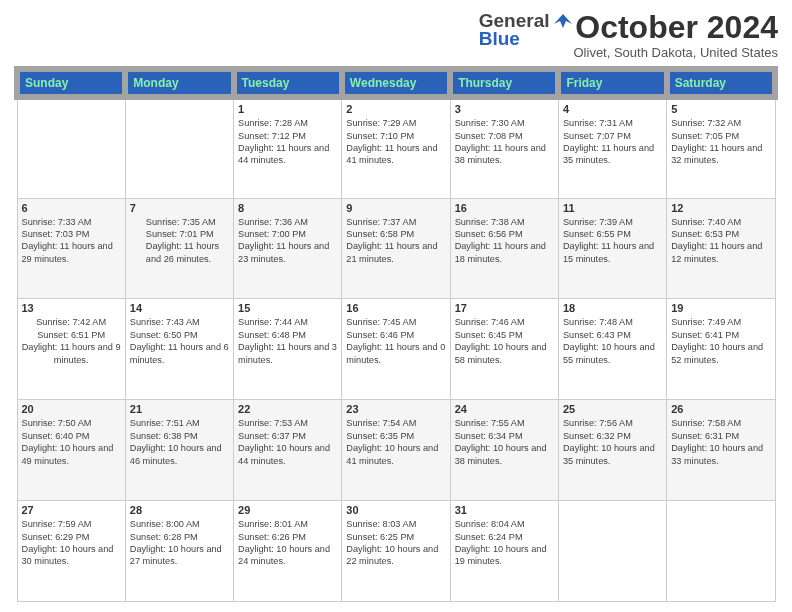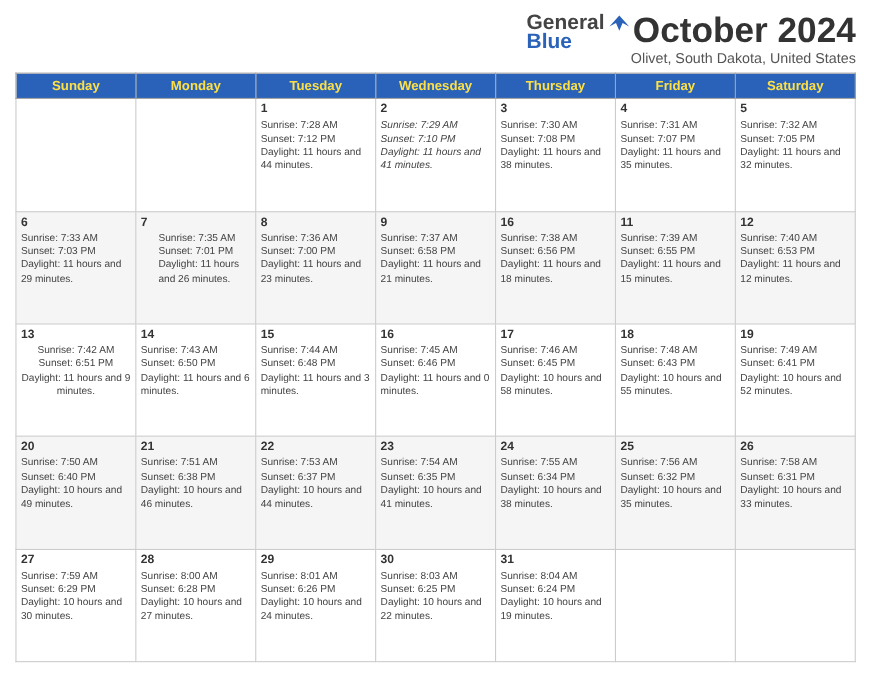--- a/index.html
+++ b/index.html
@@ -43,26 +43,26 @@
     }
     .calendar {
       flex: 1;
       border: 1px solid #ccc;
       border-collapse: collapse;
       width: 100%;
       table-layout: fixed;
     }
     .calendar th {
       background-color: #2962b8;
-      color: #fde047;
-      text-align: center;
+      color: #86efac;
+      text-align: left;
       padding: 4px 5px;
       font-size: 12px;
       font-weight: bold;
-      border: 1px solid #a3a3a3;
+      border: 6px solid #a3a3a3;
     }
     .calendar td {
       vertical-align: top;
       border: 1px solid #ccc;
       padding: 3px 4px;
       font-size: 9.5px;
       color: #333;
       height: 88px;
       width: 113px;
     }
@@ -128,21 +128,21 @@
           <td class="empty-cell"></td>
           <td class="empty-cell"></td>
           <td>
             <span class="day-num">1</span>
             <div class="cell-info" style="white-space: pre-line;">Sunrise: 7:28 AM
 Sunset: 7:12 PM
 Daylight: 11 hours and 44 minutes.</div>
           </td>
           <td>
             <span class="day-num">2</span>
-            <div class="cell-info" style="white-space: pre-line; font-style: italic;">Sunrise: 7:29 AM
+            <div class="cell-info" style="white-space: pre-line;">Sunrise: 7:29 AM
 Sunset: 7:10 PM
 Daylight: 11 hours and 41 minutes.</div>
           </td>
           <td>
             <span class="day-num">3</span>
             <div class="cell-info" style="white-space: pre-line;">Sunrise: 7:30 AM
 Sunset: 7:08 PM
 Daylight: 11 hours and 38 minutes.</div>
           </td>
           <td>

